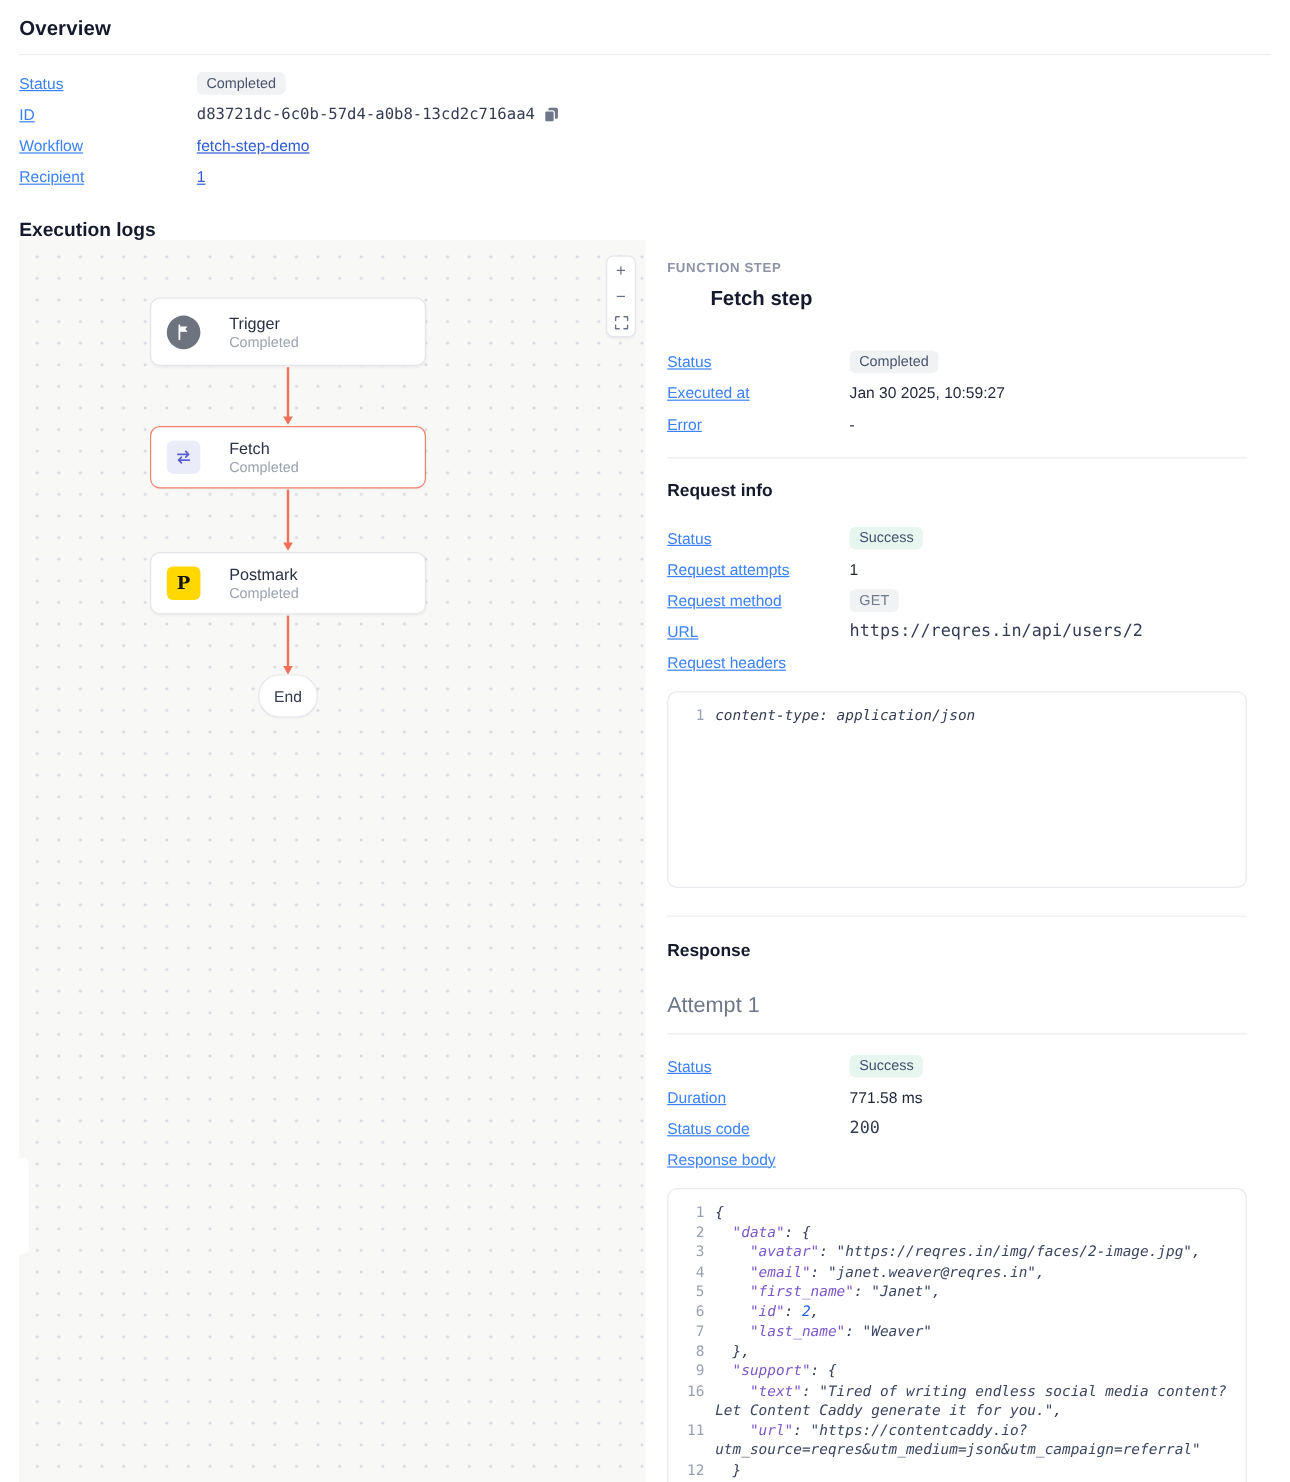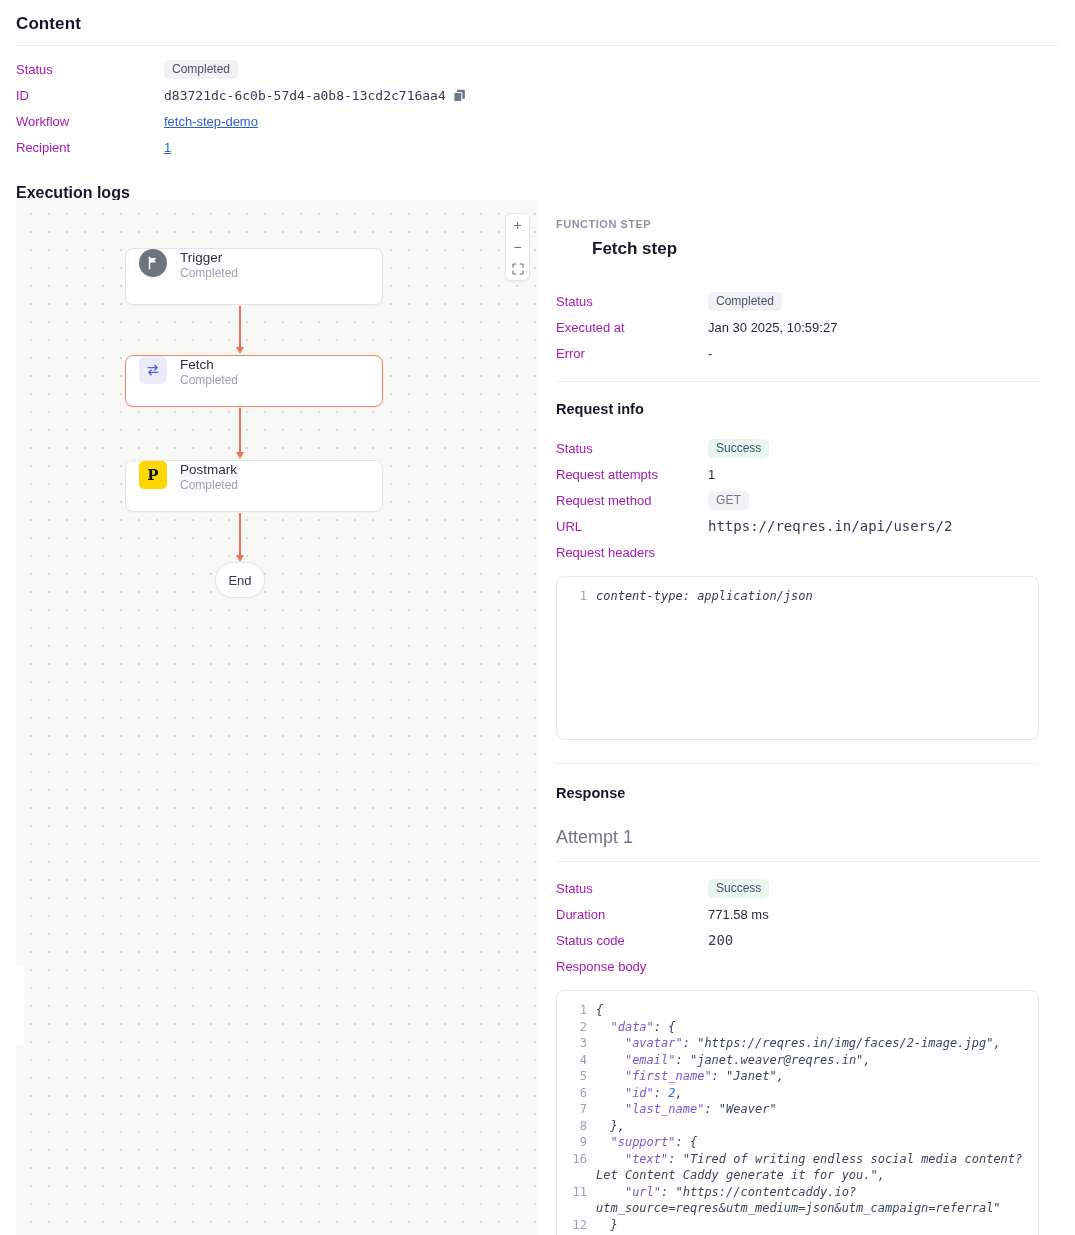--- a/index.html
+++ b/index.html
@@ -6,21 +6,21 @@
   html,body { width:1075px; height:1235px; overflow:hidden; background:#fff;
               font-family:"Liberation Sans", sans-serif; color:#1f2637; }
   .page { position:relative; width:1075px; height:1235px; background:#fff; }
 
   
   .overview { padding:14px 16px 0 16px; }
   .h1 { font-size:17px; font-weight:700; color:#14192b; letter-spacing:.1px; }
   .rule { border:none; border-top:1px solid #ebedf0; margin:11px 0 0 0; }
   .ov-rows { margin-top:13px; }
   .kv-row { display:flex; align-items:center; min-height:20px; margin-bottom:6px; }
-  .kv-label { width:148px; flex:0 0 auto; font-size:13px; color:#a21caf; }
+  .kv-label { width:148px; flex:0 0 auto; font-size:13px; color:#3b82f6;text-decoration:underline; }
   .kv-value { font-size:13px; color:#1f2637; display:flex; align-items:center; gap:7px; }
   .mono { font-family:"DejaVu Sans Mono", monospace; font-size:14px; color:#333c52; }
   .badge { display:inline-block; padding:2.5px 8px; border-radius:5px; font-size:12px;
            line-height:14px; background:#f1f2f4; color:#49536b; }
   .badge.success { background:#e7f6ee; color:#40516d; }
   .badge.method { color:#707a8c; letter-spacing:.2px; }
   .link { color:#2f5cd6; text-decoration:underline; font-size:13px; cursor:pointer; }
   .copy-btn { display:inline-flex; align-items:center; justify-content:center;
               background:none; border:none; cursor:pointer; padding:0; }
 
@@ -31,23 +31,23 @@
             background-color:#f8f8f7;
             background-image:radial-gradient(circle, #d6d8e0 1px, transparent 1.45px);
             background-size:18px 18px; background-position:6px 5px; overflow:hidden; }
   .zoom-controls { position:absolute; top:13px; right:8px; width:25px; background:#fff;
                    border:1px solid #e4e6eb; border-radius:6px; display:flex;
                    flex-direction:column; align-items:center;
                    box-shadow:0 1px 2px rgba(16,24,40,.05); }
   .zoom-btn { width:23px; height:22px; display:flex; align-items:center; justify-content:center;
               background:none; border:none; color:#697082; font-size:14px; cursor:pointer;
               font-family:"Liberation Sans", sans-serif; }
-  .node { position:absolute; left:109px; width:258px; background:#fff;
-          border:1px solid #e3e5ea; border-radius:8px; display:flex; align-items:flex-start;
-          gap:13px; padding:0 13px; box-shadow:0 1px 2px rgba(16,24,40,.04); cursor:pointer; }
+  .node { position:absolute; left:109px; width:230px; background:#fff;
+          border:1px solid #e3e5ea; border-radius:8px; display:flex; align-items:center;
+          gap:24px; padding:0 13px; box-shadow:0 1px 2px rgba(16,24,40,.04); cursor:pointer; }
   .node.selected { border:1.5px solid #f08467; }
   .node-icon { width:28px; height:28px; flex:0 0 auto; display:flex; align-items:center;
                justify-content:center; }
   .icon-circle { background:#6d7480; border-radius:50%; }
   .icon-swap { background:#ebecfa; border-radius:6px; }
   .icon-postmark { background:#ffd802; border-radius:5px; font-family:"DejaVu Serif", serif;
                    font-weight:700; font-size:15px; color:#141414; }
   .node-title { font-size:13.5px; color:#2a3142; font-weight:500; line-height:17px; }
   .node-sub { font-size:12px; color:#9ba2ae; line-height:15px; }
   .edge { position:absolute; left:223px; width:2px; background:#f2705a; }
@@ -87,21 +87,21 @@
   .tk-key { color:#7b57c9; }
   .tk-str { color:#3a4560; }
   .tk-num { color:#2563eb; }
 </style>
 </head>
 <body>
 
 <div class="page">
 
   <div class="overview">
-    <div class="h1">Content</div>
+    <div class="h1">Overview</div>
     <hr class="rule">
     <div class="ov-rows">
       <div class="kv-row">
         <div class="kv-label">Status</div>
         <div class="kv-value">
             <span class="badge">Completed</span>
           </div>
       </div>
       <div class="kv-row">
         <div class="kv-label">ID</div>

